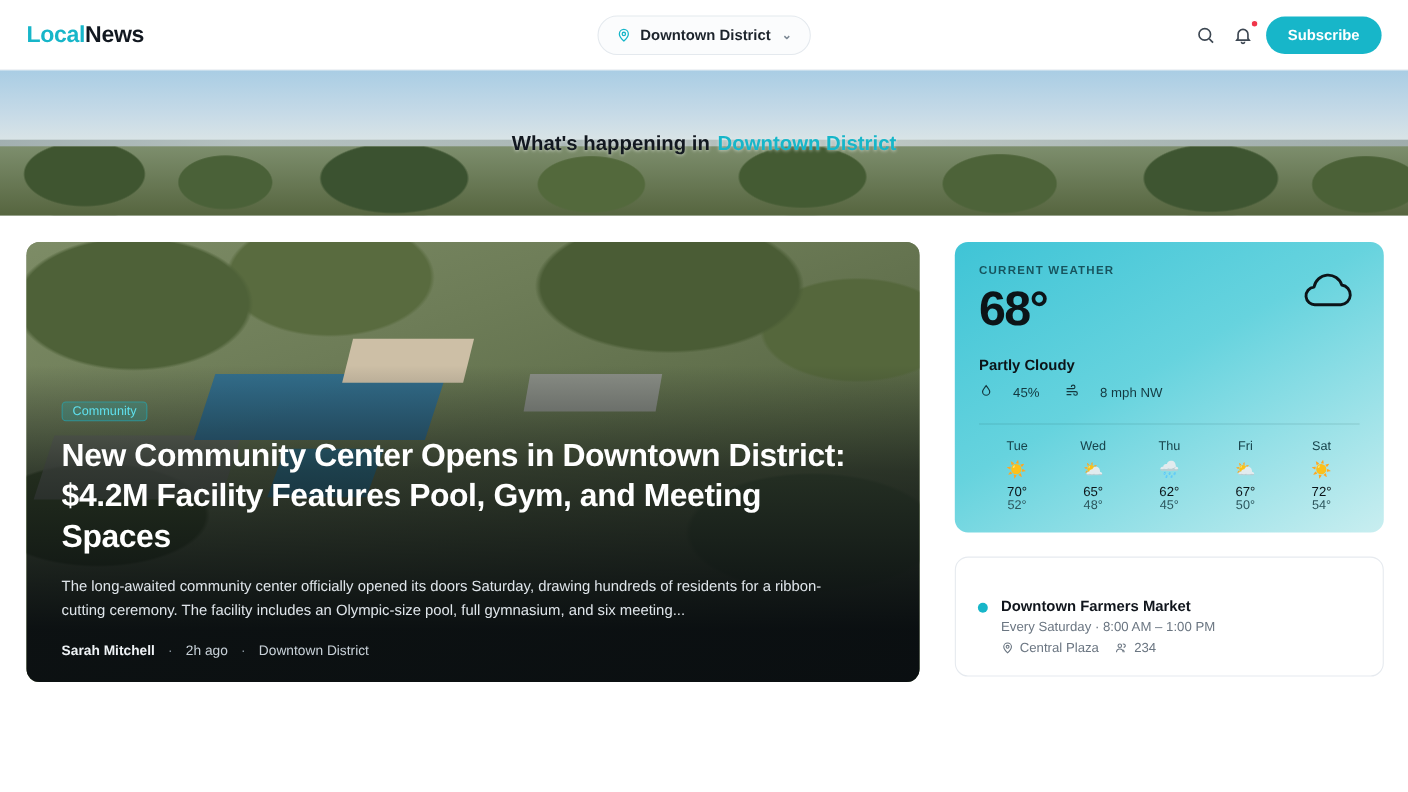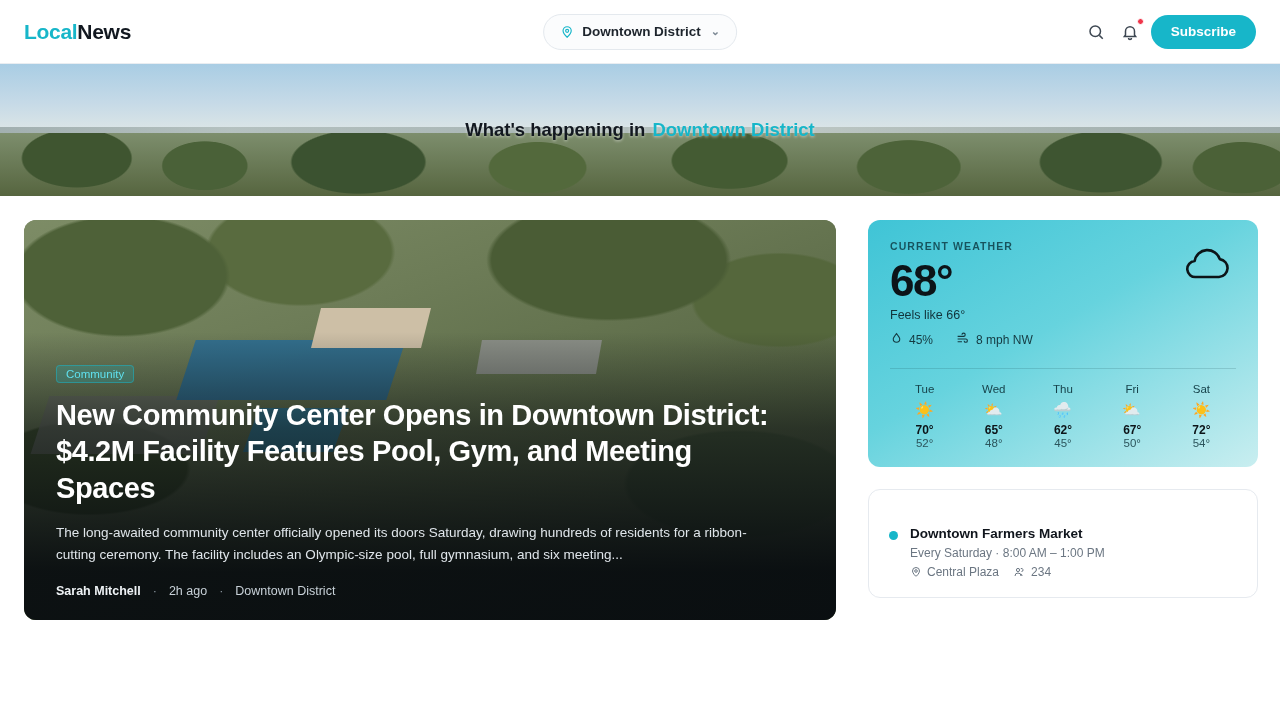--- a/index.html
+++ b/index.html
@@ -264,38 +264,38 @@
   .feels { font-size: 12.5px; color: #12343b; margin-top: 4px; }
   .cond { font-size: 13.5px; font-weight: bold; margin-top: 20px; }
   .wstats {
     display: flex;
     gap: 22px;
     margin-top: 10px;
     font-size: 12px;
     color: #143940;
     align-items: center;
   }
-  .wstat { display: flex; align-items: center; gap: 6px; }
+  .wstat { display: flex; align-items: center; gap: 18px; }
   .cloud-icon {
     position: absolute;
     right: 22px; top: 24px;
   }
   .forecast {
     display: flex;
     margin-top: 20px;
     padding-top: 14px;
     border-top: 1px solid rgba(10,60,70,.16);
   }
   .fday {
     flex: 1;
     text-align: center;
   }
   .fday .dn { font-size: 11.5px; color: #17434b; }
   .fday .ic { font-size: 15px; margin: 6px 0 4px; }
-  .fday .hi { font-size: 12px; font-weight: bold; }
+  .fday .hi { font-size: 12px; font-weight: normal; }
   .fday .lo { font-size: 11.5px; color: #2c555c; }
 
   
   .events {
     margin-top: 22px;
     border: 1px solid #e6eaef;
     border-radius: 12px;
     padding: 18px 20px;
     background: #fff;
   }
@@ -400,21 +400,21 @@
       </div>
     </div>
 
   </div>
 
   <div class="col-right">
 
     <div class="weather">
       <div class="weather-label">CURRENT WEATHER</div>
       <div class="temp">68°</div>
-      <div class="feels">Feels like 66°</div>
+      <div class="cond">Partly Cloudy</div>
       <div class="wstats">
         <span class="wstat">
           <span>
             <svg width="13" height="13" viewBox="0 0 24 24" fill="none" stroke="#143940" stroke-width="2">
               <path d="M12 3c4 5 6 7.6 6 10a6 6 0 0 1-12 0c0-2.4 2-5 6-10z"></path>
             </svg>
           </span>
           <span>45%</span>
         </span>
         <span class="wstat">

